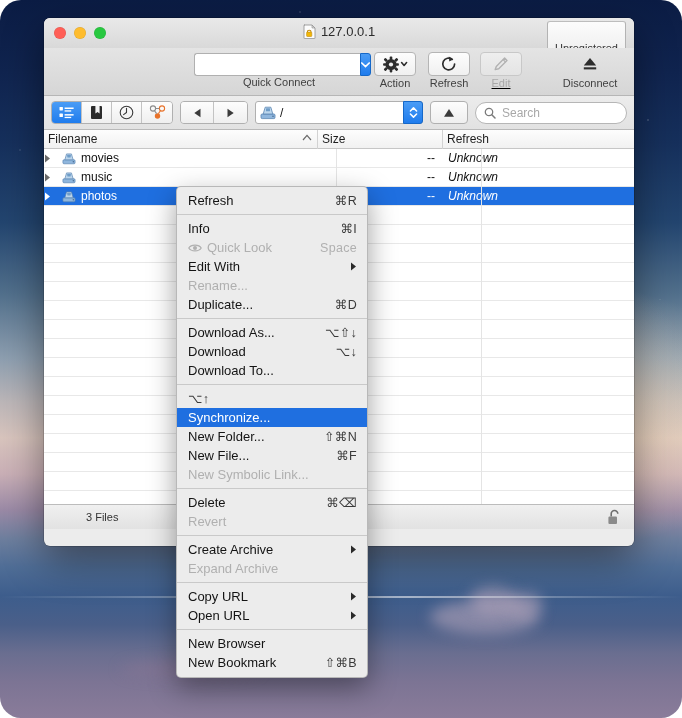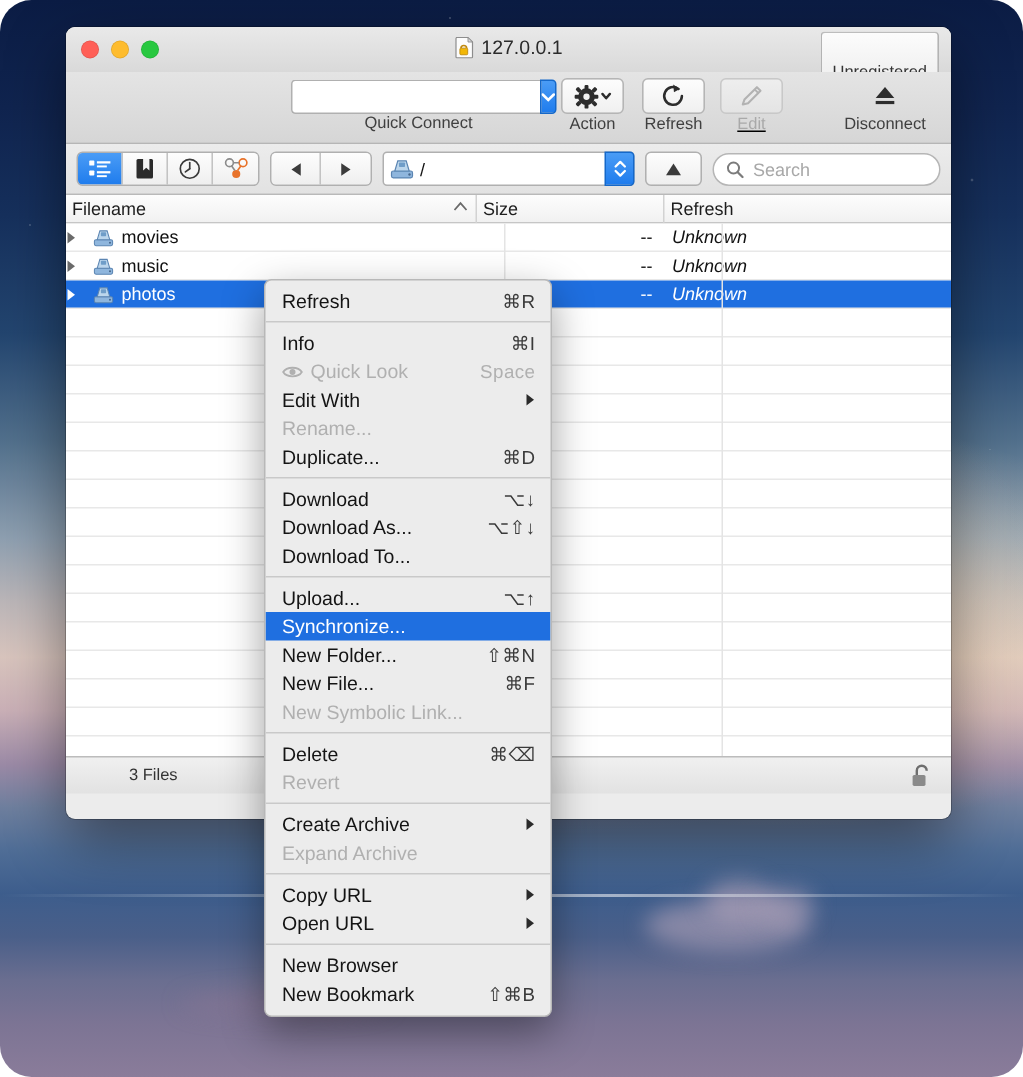--- a/index.html
+++ b/index.html
@@ -569,41 +569,38 @@
       </div>
       <div class="mi">
         <span class="mlabel">
           <span>Duplicate...</span>
         </span>
         <span class="mkey">⌘D</span>
       </div>
       <div class="msep"></div>
       <div class="mi">
         <span class="mlabel">
+          <span>Download As...</span>
+        </span>
+        <span class="mkey">⌥⇧↓</span>
+      </div>
+      <div class="mi">
+        <span class="mlabel">
           <span>Download</span>
         </span>
         <span class="mkey">⌥↓</span>
       </div>
       <div class="mi">
         <span class="mlabel">
-          <span>Download As...</span>
-        </span>
-        <span class="mkey">⌥⇧↓</span>
-      </div>
-      <div class="mi">
-        <span class="mlabel">
           <span>Download To...</span>
         </span>
         <span class="mkey"></span>
       </div>
       <div class="msep"></div>
       <div class="mi">
-        <span class="mlabel">
-          <span>Upload...</span>
-        </span>
         <span class="mkey">⌥↑</span>
       </div>
       <div class="mi hl">
         <span class="mlabel">
           <span>Synchronize...</span>
         </span>
         <span class="mkey"></span>
       </div>
       <div class="mi">
         <span class="mlabel">

